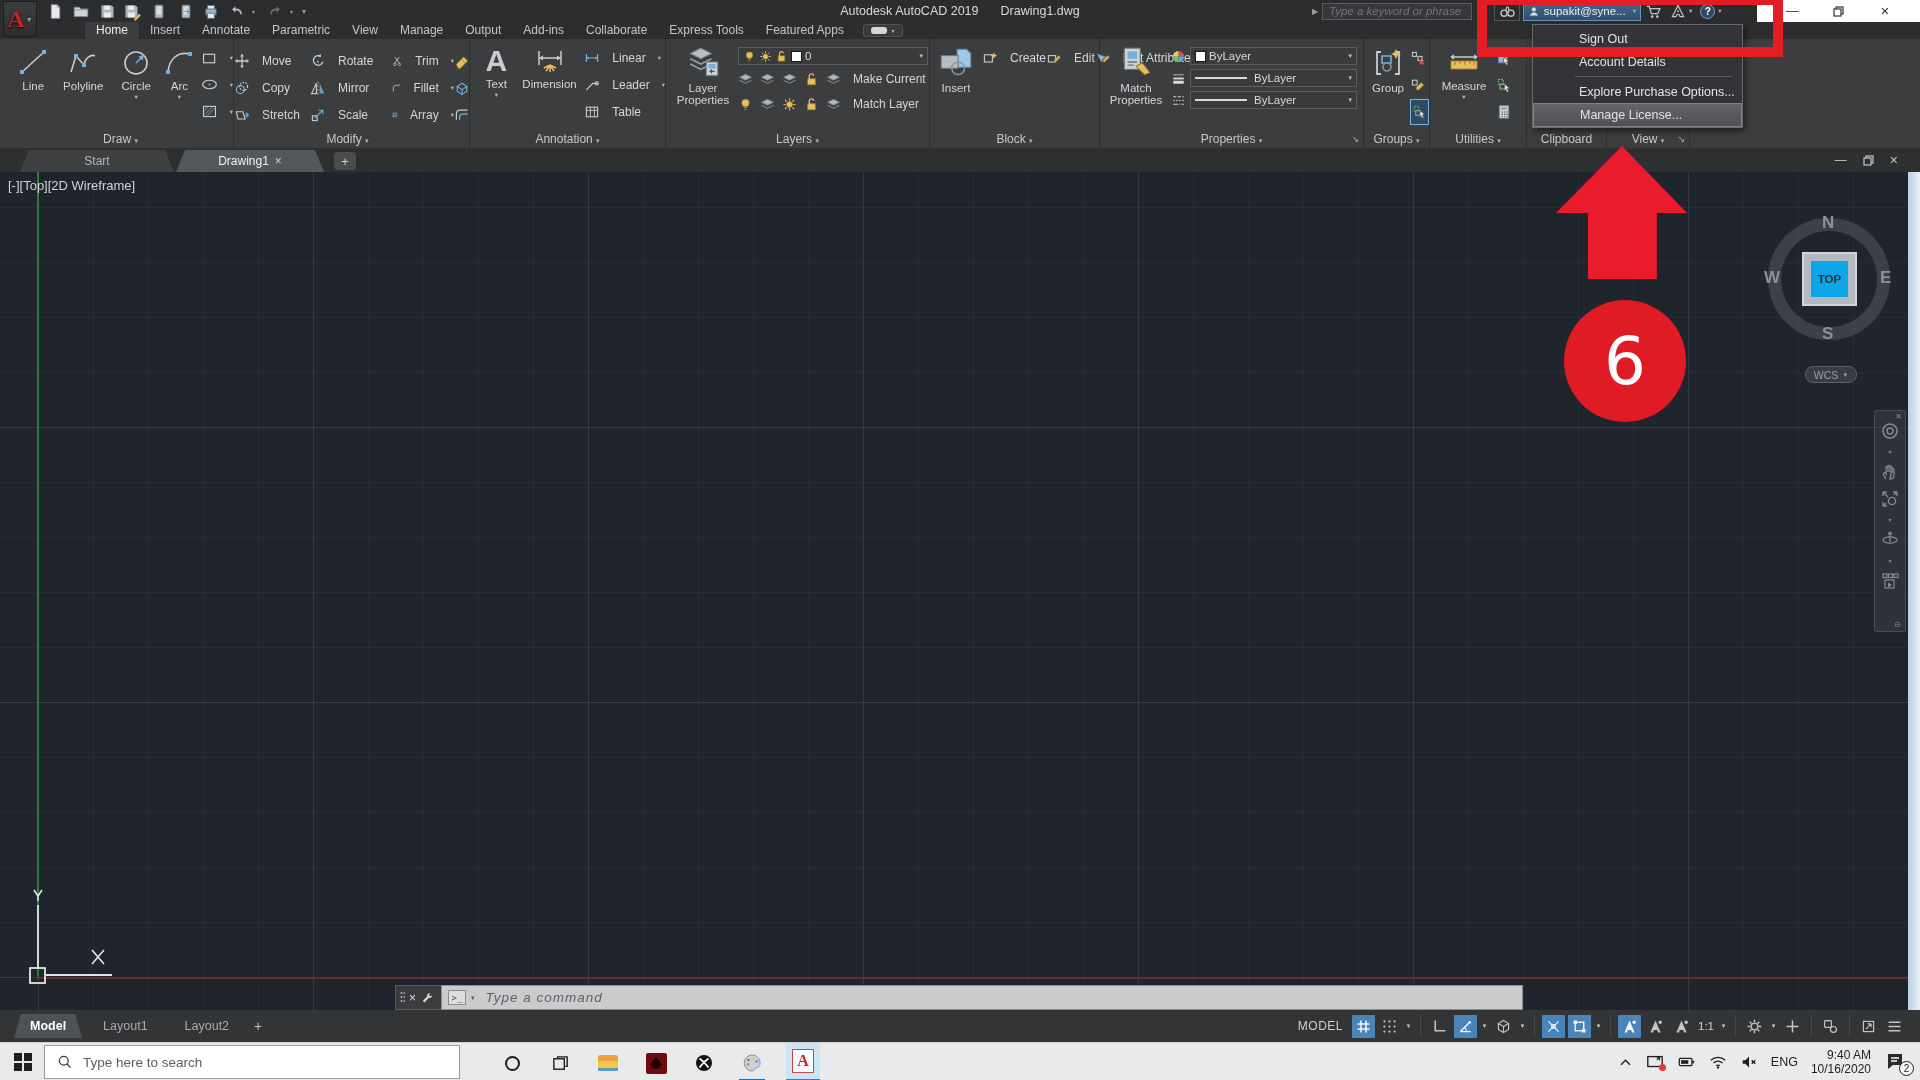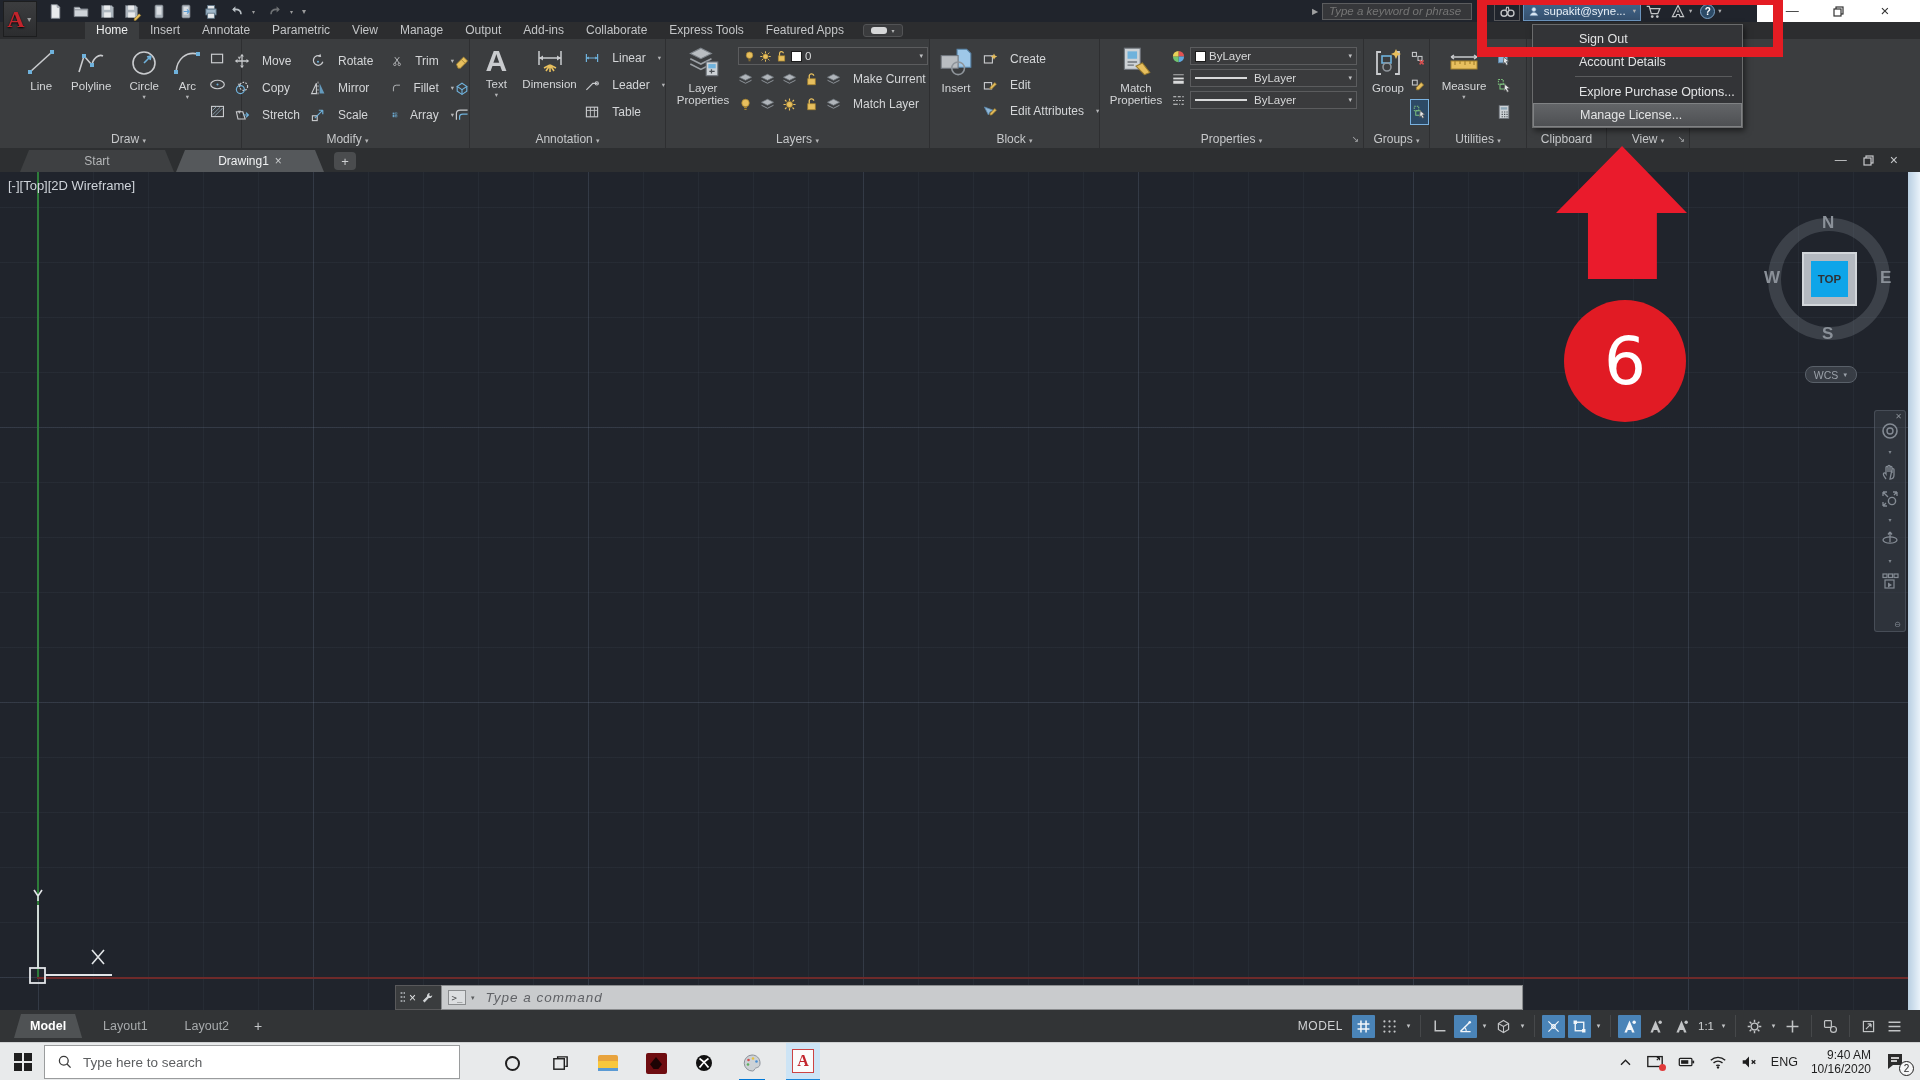--- a/index.html
+++ b/index.html
@@ -554,20 +554,26 @@
         <path d="M4 13l6-6 6 6" fill="none" stroke="currentColor" stroke-width="1.8"></path>
       </symbol>
     <symbol id="i-wrench" viewBox="0 0 20 20">
         <path d="M14 3a4 4 0 0 0-4 5L4 14l2.5 2.5L12.5 10a4 4 0 0 0 5-4l-2.5 1.5L13 6z" fill="currentColor"></path>
       </symbol>
   </defs>
 </svg>
 
 <div id="app">
 
+  <div class="abs" id="titlebar">
+    <div class="abs" id="title-text">
+      <span>Autodesk AutoCAD 2019</span>
+      <span>Drawing1.dwg</span>
+    </div>
+  </div>
   <div class="abs" id="acad-logo">
     <span class="A">A</span>
     <span class="dd">▼</span>
   </div>
   <div class="abs" id="qat">
     <span class="qbtn">
         <svg class="ic" width="17" height="17">
           <use href="#i-page"></use>
         </svg>
       </span>
@@ -678,21 +684,21 @@
     <span class="rtab">Express Tools</span>
     <span class="rtab">Featured Apps</span>
     <span id="ribbon-opt">
         <span class="pill"></span>
         <span class="dd">▾</span>
       </span>
   </div>
 
   <div class="abs" id="ribbon">
 
-    <div class="panel" style="left:16px;width:226px">
+    <div class="panel" style="left:8px;width:226px">
       <div class="pcontent" style="padding-left:6px;gap:3px">
         <div class="bigbtn" style="width:40px">
           <svg class="ic" width="32" height="34">
               <use href="#i-line"></use>
             </svg>
           <span class="cap">Line</span>
         </div>
         <div class="bigbtn" style="width:58px">
           <svg class="ic" width="32" height="34">
               <use href="#i-pline"></use>
@@ -923,21 +929,21 @@
     </div>
 
     <div class="panel" style="left:930px;width:170px">
       <div class="pcontent" style="padding-left:8px;gap:8px">
         <div class="bigbtn" style="width:46px">
           <svg class="ic" width="36" height="36">
               <use href="#i-insertblk"></use>
             </svg>
           <span class="cap">Insert</span>
         </div>
-        <div style="display:flex;flex-direction:column;justify-content:center;padding:2px 0">
+        <div style="display:flex;justify-content:flex-start;padding:2px 0">
           <span class="smallrow">
               <svg class="ic" width="16" height="16">
                 <use href="#i-create"></use>
               </svg>
               <span class="cap">Create</span>
             </span>
           <span class="smallrow">
               <svg class="ic" width="16" height="16">
                 <use href="#i-edit2"></use>
               </svg>

